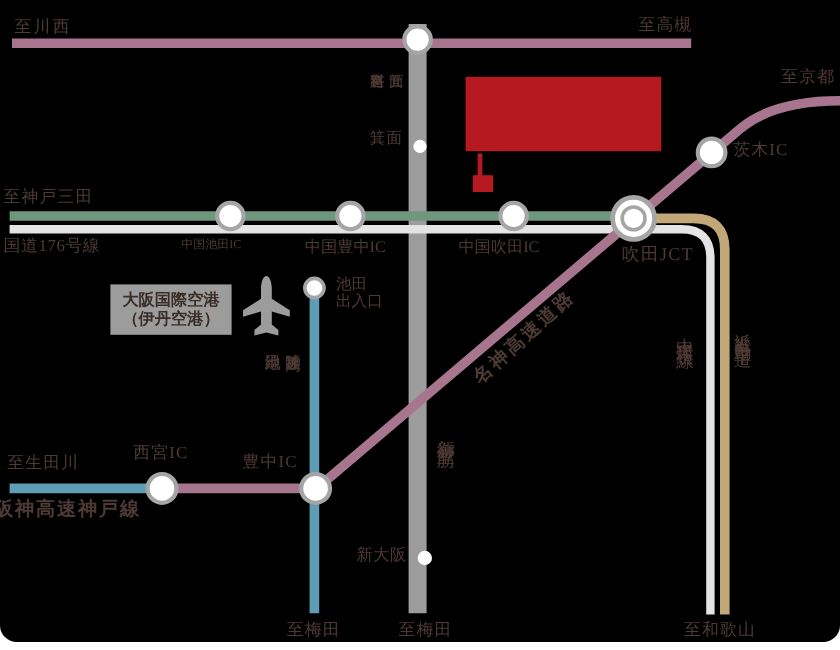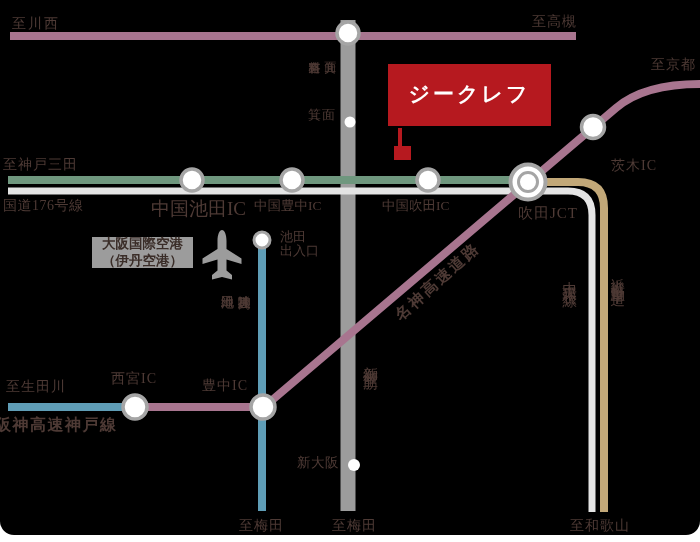--- a/index.html
+++ b/index.html
@@ -10,21 +10,21 @@
   #roads{position:absolute;left:0;top:0;width:700px;height:542px;}
   .lbl{position:absolute;color:#4e3a35;white-space:nowrap;line-height:1.1;}
   .bold{font-weight:bold;}
   .vert{writing-mode:vertical-rl;text-orientation:upright;white-space:pre-line;line-height:1.3;}
   .pre{white-space:pre-line;}
   .node{fill:#ffffff;stroke:#a5a5a5;}
   .dot{fill:#ffffff;}
   #gclef-box{position:absolute;left:388px;top:64px;width:163px;height:62px;
              display:flex;flex-direction:column;align-items:center;justify-content:center;
              color:#ffffff;font-size:21px;font-weight:bold;letter-spacing:3px;line-height:1.4;}
-  #airport-box{position:absolute;left:92px;top:237px;width:101px;height:31px;
+  #airport-box{position:absolute;left:92px;top:237px;width:101px;height:42px;
                display:flex;align-items:center;justify-content:center;text-align:center;
                color:#3a2d28;font-size:13.5px;font-weight:bold;line-height:1.2;}
   .rot{transform-origin:center center;}
 </style>
 </head>
 <body>
 
 <div id="stage">
   <div id="panel" style="background: rgb(0, 0, 0);"></div>
 
@@ -61,28 +61,28 @@
 
     <path d="M222 230 c2.5 0 4.5 4.5 4.5 11 v8 l15 9.5 v5.5 l-15 -4.5 v11 l5.5 4.5 v4.5 l-10 -2.5 l-10 2.5 v-4.5 l5.5 -4.5 v-11 l-15 4.5 v-5.5 l15 -9.5 v-8 c0 -6.5 2 -11 4.5 -11 z" fill="#9c9c9c"></path>
 
     <path d="M400 128 L400 147" stroke-width="4" fill="none" stroke="#b6191f"></path>
     <rect x="394" y="146" width="17" height="14" fill="#b6191f"></rect>
   </svg>
 
   <div class="lbl" style="left:12px;top:16px;font-size:14px;letter-spacing:2px;text-align:center;">至川西</div>
   <div class="lbl" style="left:532px;top:14px;font-size:14px;letter-spacing:1px;">至高槻</div>
   <div class="lbl" style="left:651px;top:57px;font-size:14px;letter-spacing:1px;">至京都</div>
-  <div class="lbl" style="left:611px;top:118px;font-size:14px;letter-spacing:1px;margin-top:40px;">茨木IC</div>
+  <div class="lbl" style="left:611px;top:118px;font-size:14px;letter-spacing:1px;">茨木IC</div>
   <div class="lbl vert" style="left:306px;top:52px;font-size:12px;height:56px;">箕面
 有料道路</div>
   <div class="lbl" style="left:308px;top:108px;font-size:13px;letter-spacing:1px;">箕面</div>
 
   <div class="lbl" style="left:3px;top:157px;font-size:14px;letter-spacing:1px;">至神戸三田</div>
   <div class="lbl" style="left:3px;top:198px;font-size:14px;letter-spacing:0.5px;">国道176号線</div>
-  <div class="lbl" style="left:151px;top:199px;font-size:19px;text-align:right;">中国池田IC</div>
+  <div class="lbl" style="left:151px;top:199px;font-size:10px;text-align:right;">中国池田IC</div>
   <div class="lbl" style="left:254px;top:199px;font-size:13.5px;">中国豊中IC</div>
   <div class="lbl" style="left:382px;top:199px;font-size:13.5px;">中国吹田IC</div>
   <div class="lbl" style="left:518px;top:205px;font-size:15px;letter-spacing:1px;">吹田JCT</div>
 
   <div id="airport-box" style="background:#9c9c9c;">
     <span class="pre">大阪国際空港
 （伊丹空港）</span>
   </div>
   <div class="lbl pre" style="left:280px;top:230px;font-size:13px;line-height:1.1;white-space:pre-line;">池田
 出入口</div>
@@ -99,15 +99,14 @@
   <div class="lbl" style="left:111px;top:371px;font-size:14px;letter-spacing:1px;">西宮IC</div>
   <div class="lbl" style="left:202px;top:378px;font-size:14px;letter-spacing:1px;">豊中IC</div>
   <div class="lbl bold" style="left:-5px;top:416px;font-size:16px;letter-spacing:1.5px;">阪神高速神戸線</div>
   <div class="lbl" style="left:297px;top:456px;font-size:13.5px;letter-spacing:0.5px;">新大阪</div>
 
   <div class="lbl" style="left:239px;top:518px;font-size:14px;letter-spacing:1px;">至梅田</div>
   <div class="lbl" style="left:332px;top:518px;font-size:14px;letter-spacing:1px;">至梅田</div>
   <div class="lbl" style="left:570px;top:518px;font-size:14px;letter-spacing:1px;">至和歌山</div>
 
   <div id="gclef-box" style="background:#b6191f;">
-    <span>ジークレフ</span>
   </div>
 </div>
 
 </body></html>

